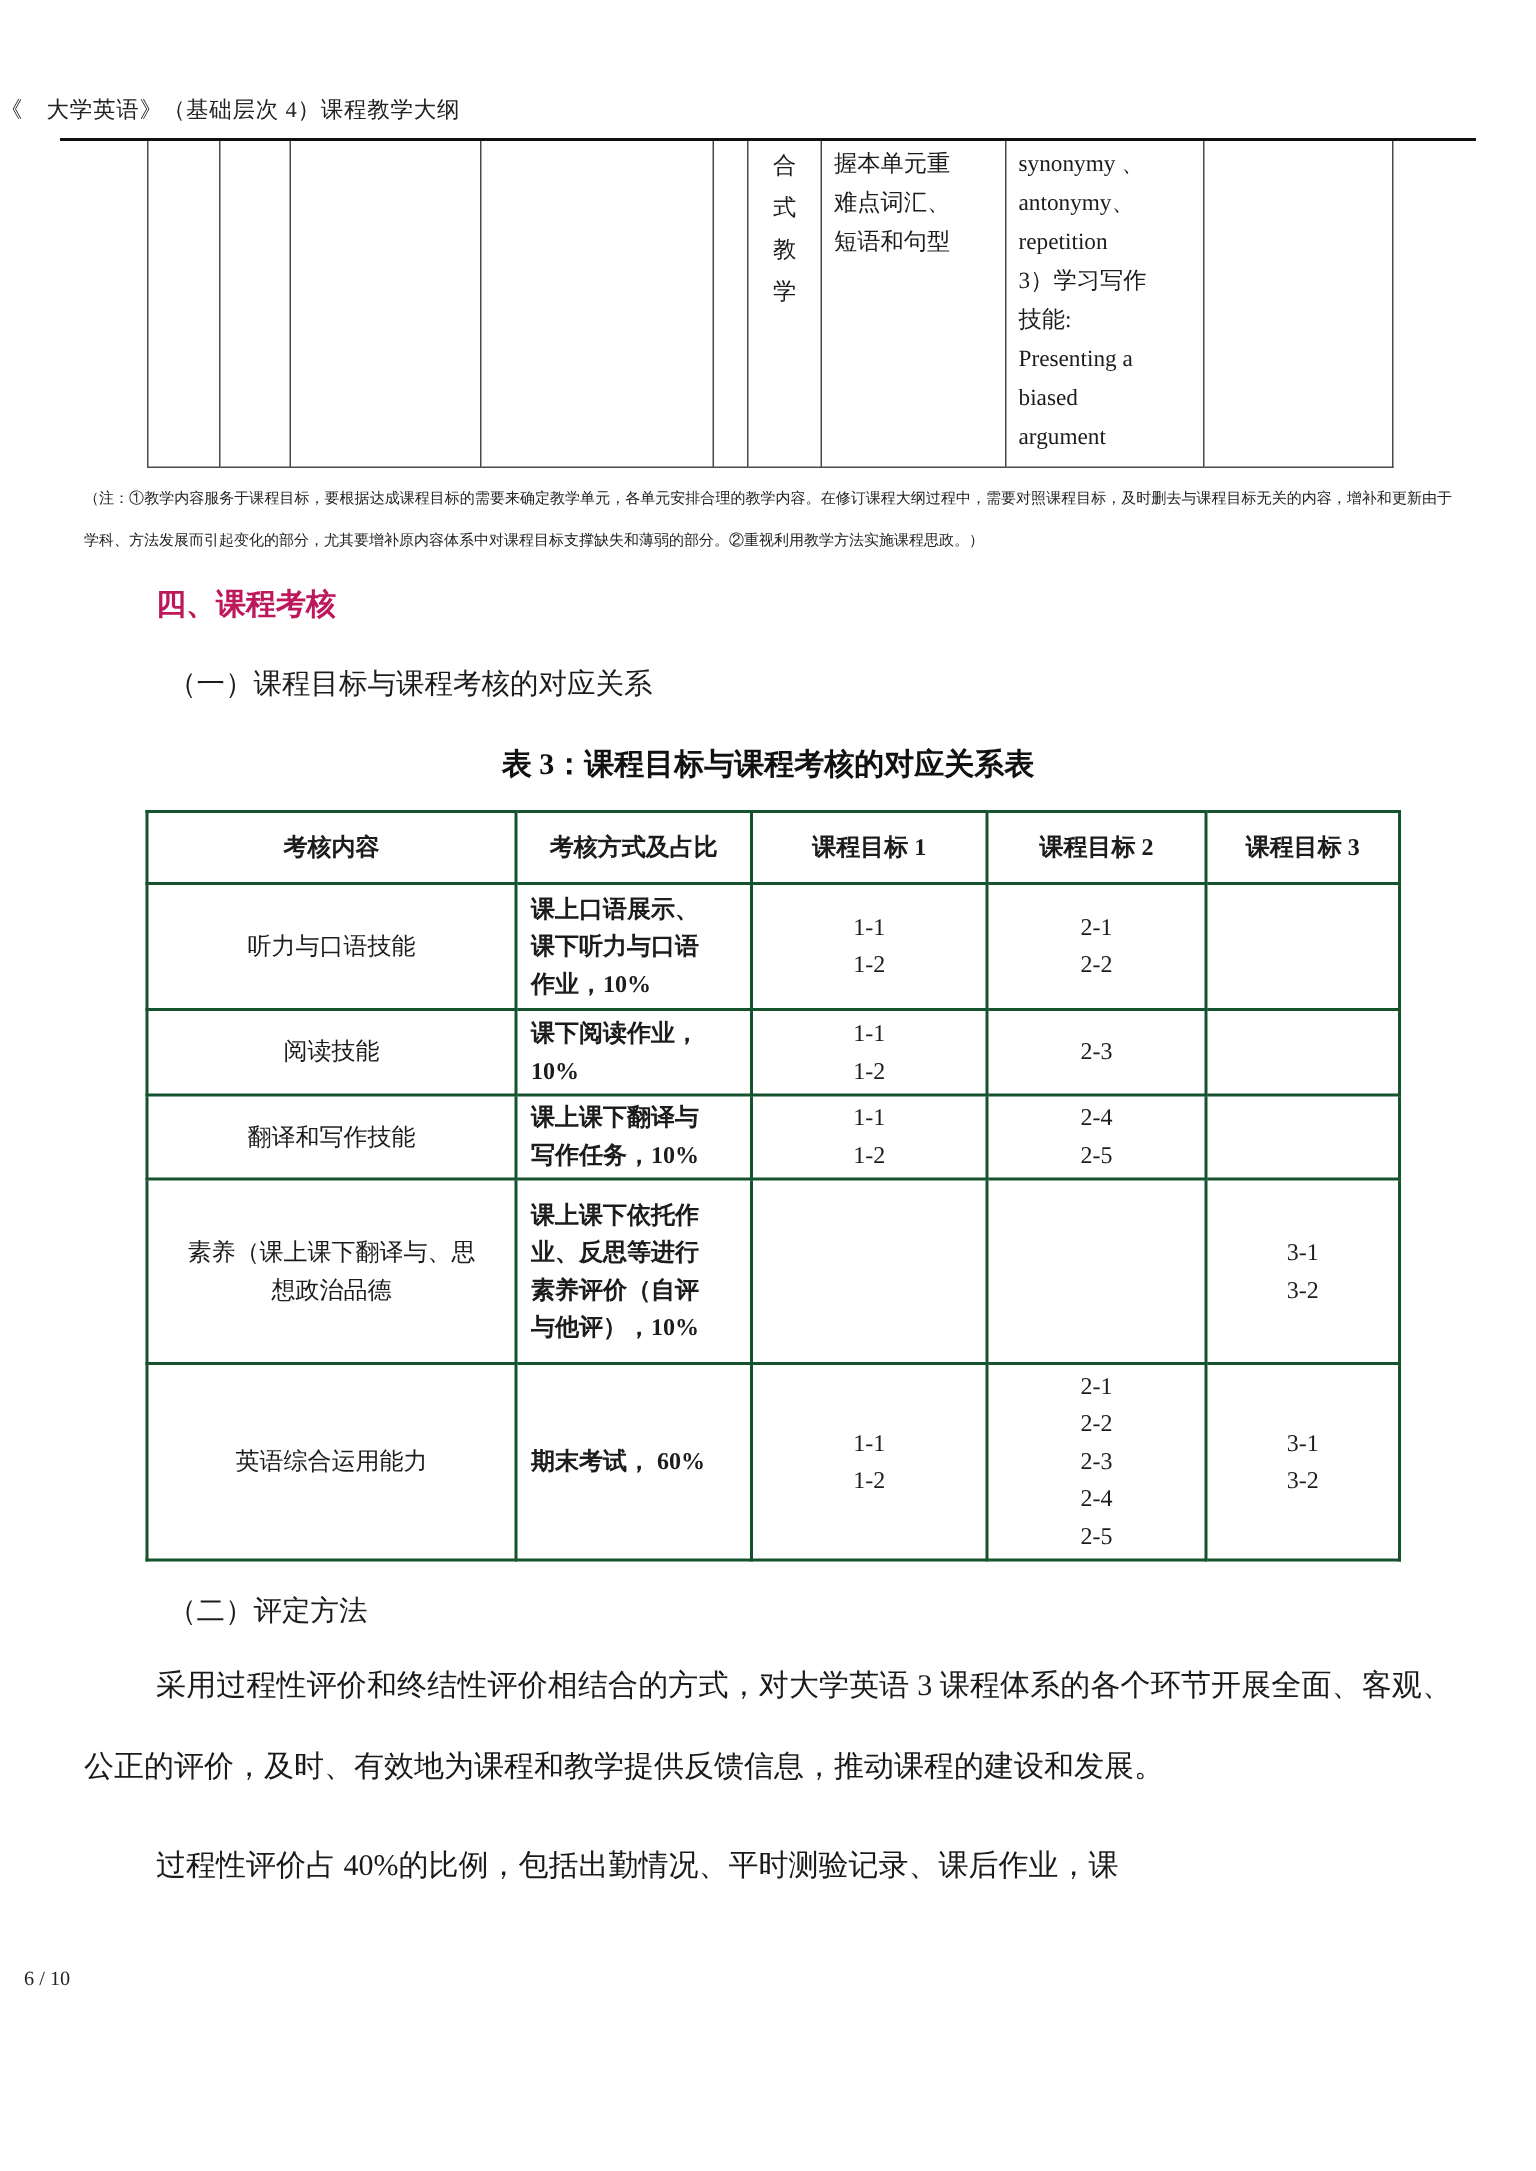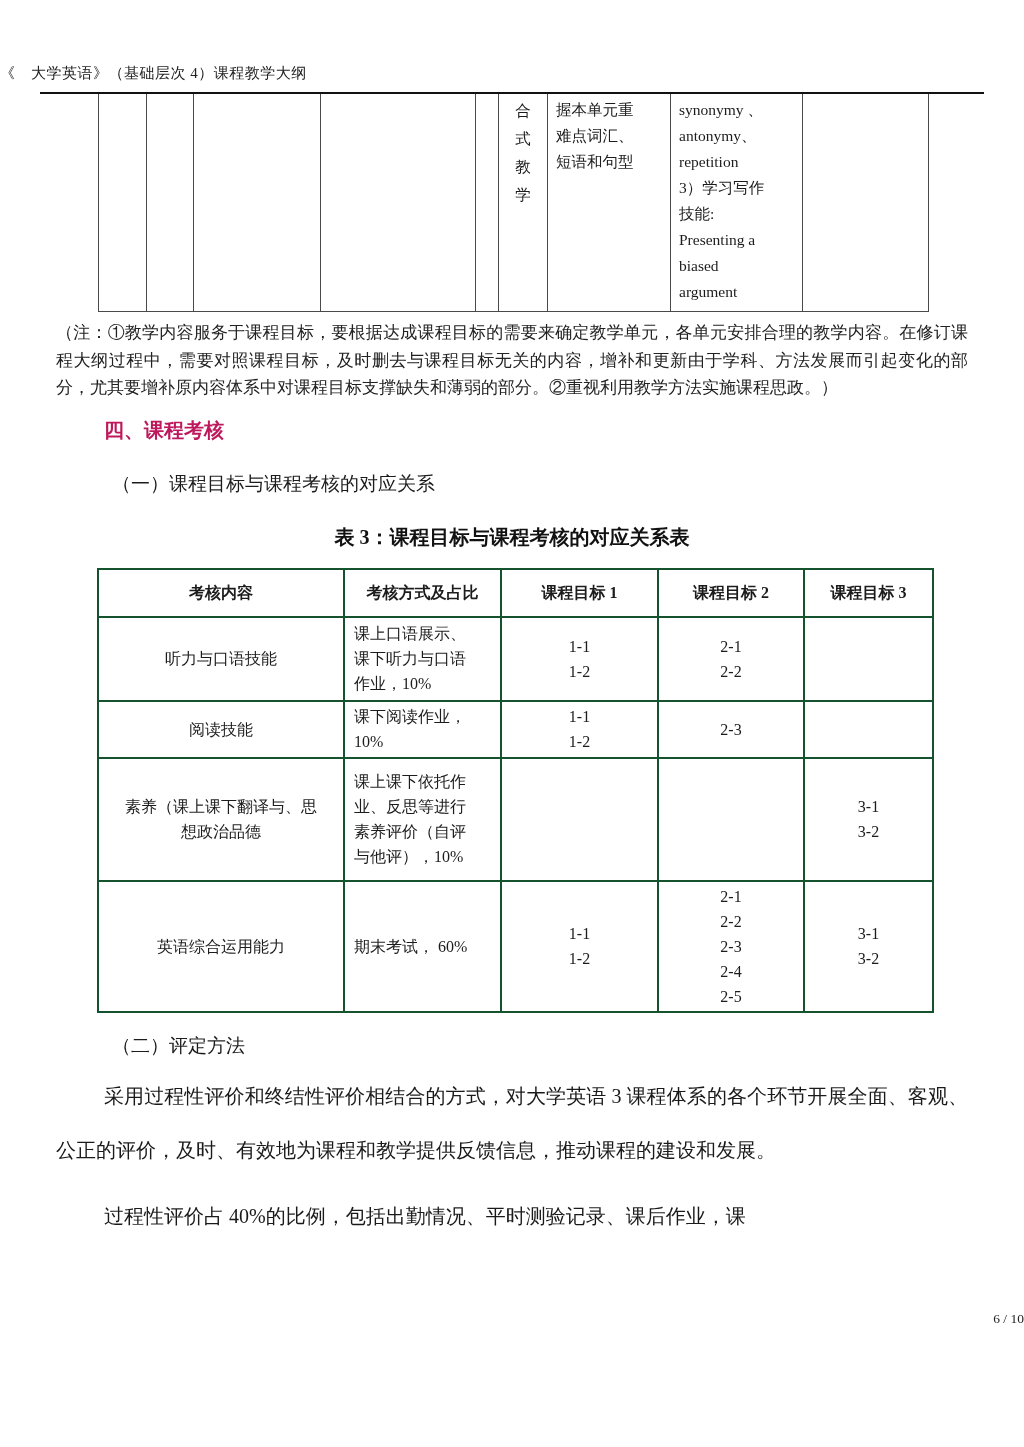--- a/index.html
+++ b/index.html
@@ -41,21 +41,21 @@
     border-top:none;
     vertical-align:top;
     padding:3px 6px 6px 8px;
     height:202px;
   }
   .cont-table td.vtext{text-align:center;padding-left:2px;padding-right:2px;line-height:28px;}
 
   
   .note{
     margin:7px 56px 0 56px;
-    font-size:17px;
+    font-size:10px;
     line-height:27.5px;
     text-align:justify;
     color:#222;
   }
 
   
   .h-main{
     margin:15px 0 0 104px;
     font-size:20px;
     font-weight:bold;
@@ -82,44 +82,44 @@
     font-size:16px;
     line-height:25px;
   }
   .assess-table th,.assess-table td{
     border:2px solid #14532d;
     text-align:center;
     vertical-align:middle;
     padding:2px 4px;
   }
   .assess-table th{font-weight:bold;height:42px;font-size:16px;}
-  .assess-table td.left{text-align:left;padding-left:9px;padding-right:6px;}
+  .assess-table td.left{text-align:left;padding-left:9px;padding-right:6px;font-weight:bold;}
   .r1 td{height:78px;}
   .r2 td{height:51px;}
   .r3 td{height:48px;}
   .r4 td{height:117px;}
   .r5 td{height:120px;}
 
   
   .body-par{
     margin:12px 56px 0 56px;
     font-size:20px;
     line-height:54px;
     text-align:justify;
     text-indent:2.4em;
     color:#1a1a1a;
   }
   .body-par.first{margin-top:10px;}
 
   
   .page-footer{
     position:absolute;
-    left:4px;right:0;
+    left:16px;right:0;
     top:1311px;
-    text-align:right;
+    text-align:left;
     font-size:13.5px;
     color:#222;
   }
 </style>
 </head>
 <body>
 
 <div class="page-header">《　大学英语》（基础层次 4）课程教学大纲</div>
 <hr class="header-rule">
 
@@ -197,20 +197,30 @@
   </tr>
   <tr class="r2">
     <td class="ml">阅读技能</td>
     <td class="left ml">课下阅读作业，
 10%</td>
     <td class="ml">1-1
 1-2</td>
     <td class="ml">2-3</td>
     <td class="ml"></td>
   </tr>
+  <tr class="r3">
+    <td class="ml">翻译和写作技能</td>
+    <td class="left ml">课上课下翻译与
+写作任务，10%</td>
+    <td class="ml">1-1
+1-2</td>
+    <td class="ml">2-4
+2-5</td>
+    <td class="ml"></td>
+  </tr>
   <tr class="r4">
     <td class="ml">素养（课上课下翻译与、思
 想政治品德</td>
     <td class="left ml">课上课下依托作
 业、反思等进行
 素养评价（自评
 与他评），10%</td>
     <td class="ml"></td>
     <td class="ml"></td>
     <td class="ml">3-1

